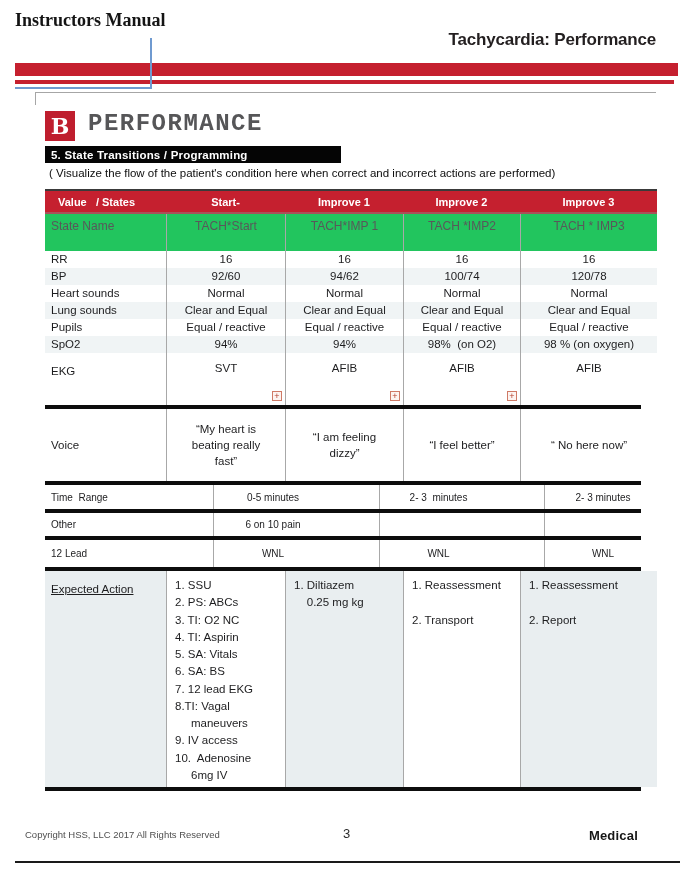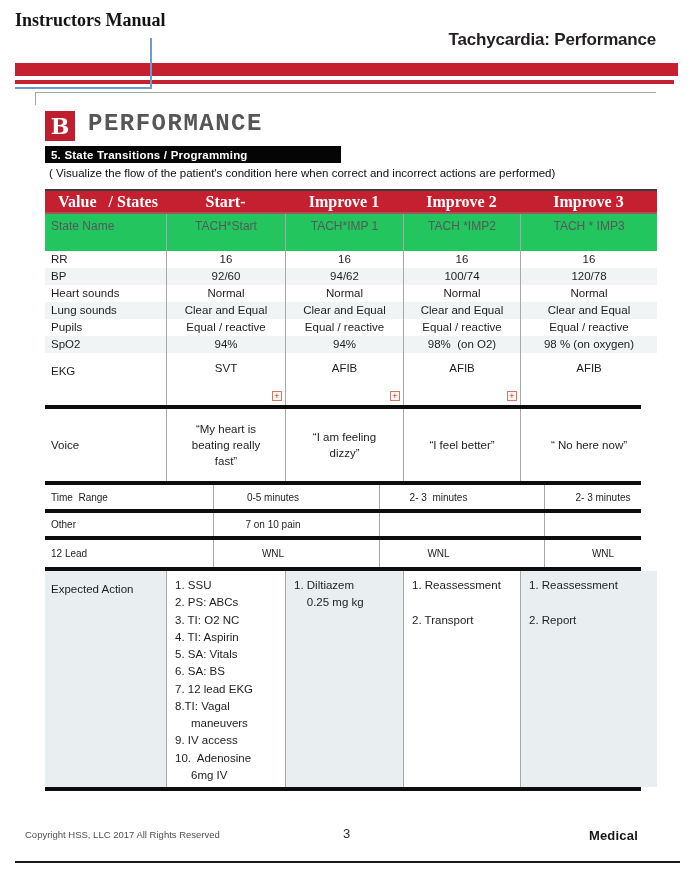--- a/index.html
+++ b/index.html
@@ -28,22 +28,22 @@
     color:#ffffff;font-size:11.5px;font-weight:bold;display:flex;align-items:center;padding-left:6px;
     box-sizing:border-box;letter-spacing:0.2px;}
   .caption{position:absolute;left:49px;top:167px;font-size:11.5px;color:#0d0d0d;}
   
   .tbl{position:absolute;left:45px;top:189px;width:612px;}
   .row{display:grid;grid-template-columns:121px 119px 118px 117px 137px;}
   .c{border-left:1px solid #a8a8a8;box-sizing:border-box;text-align:center;overflow:hidden;}
   .c:first-child{border-left:none;text-align:left;}
   .hdr{background:#c5202f;border-top:2px solid #3a3a3a;border-bottom:2px solid #a8525b;
     height:21px;}
-  .hdr .c{border-left:none;color:#ffffff;font-weight:bold;font-size:16px;
-    display:flex;align-items:center;justify-content:center;white-space:pre;font-family:Liberation Serif, serif;}
+  .hdr .c{border-left:none;color:#ffffff;font-weight:bold;font-size:11px;
+    display:flex;align-items:center;justify-content:center;white-space:pre;}
   .hdr .c:first-child{justify-content:flex-start;padding-left:13px;}
   .staterow{background:#22c55e;height:37px;color:#58585a;font-size:12px;}
   .staterow .c{padding-top:5px;}
   .staterow .c:first-child{padding-left:6px;}
   .vrow{height:17px;font-size:11.5px;}
   .vrow .c{line-height:16px;white-space:pre;}
   .vrow .c:first-child{padding-left:6px;}
   .stripe{background:#f0f4f5;}
   .ekgrow{height:52px;font-size:11.5px;}
   .ekgrow .c{position:relative;padding-top:9px;}
@@ -56,21 +56,21 @@
   .voicerow .c{display:flex;align-items:center;justify-content:center;white-space:pre-line;
     line-height:1.4;}
   .voicerow .c:first-child{justify-content:flex-start;padding-left:6px;}
   .trow{height:24px;font-size:10px;gap:47px;}
   .trow .c{display:flex;align-items:center;justify-content:center;white-space:pre;}
   .trow .c:first-child{justify-content:flex-start;padding-left:6px;}
   .otherrow{height:23px;}
   .leadrow{height:27px;}
   .earow{height:216px;font-size:11.5px;}
   .earow .c{text-align:left;white-space:pre-wrap;line-height:1.5;padding:6px 4px 0 8px;}
-  .earow .c:first-child{padding:10px 0 0 6px;}
+  .earow .c:first-child{padding:10px 0 0 6px;text-decoration:underline;}
   .ea-tint{background:#e9eef0;}
   
   .copyright{position:absolute;left:25px;top:829px;font-size:9.5px;color:#4f4f4f;}
   .pageno{position:absolute;left:343px;top:826px;font-size:13px;color:#2b2b2b;}
   .brand{position:absolute;right:55px;top:828px;font-size:13px;font-weight:bold;color:#161616;
     letter-spacing:0.2px;}
   .bottom-rule{position:absolute;left:15px;top:861px;width:665px;height:2px;background:#1a1a1a;}
 </style>
 </head>
 <body>
@@ -180,21 +180,21 @@
       <div class="c">0-5 minutes</div>
       <div class="c">2- 3  minutes</div>
       <div class="c">2- 3 minutes</div>
       <div class="c">3- 5 minutes</div>
     </div>
 
     <div class="hline"></div>
 
     <div class="row trow otherrow">
       <div class="c">Other</div>
-      <div class="c">7 on 10 pain</div>
+      <div class="c">6 on 10 pain</div>
       <div class="c"></div>
       <div class="c"></div>
       <div class="c"></div>
     </div>
 
     <div class="hline"></div>
 
     <div class="row trow leadrow">
       <div class="c">12 Lead</div>
       <div class="c">WNL</div>

